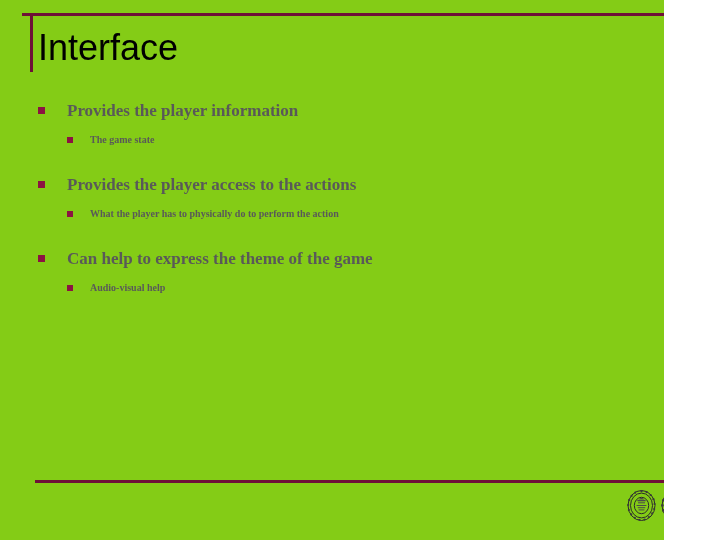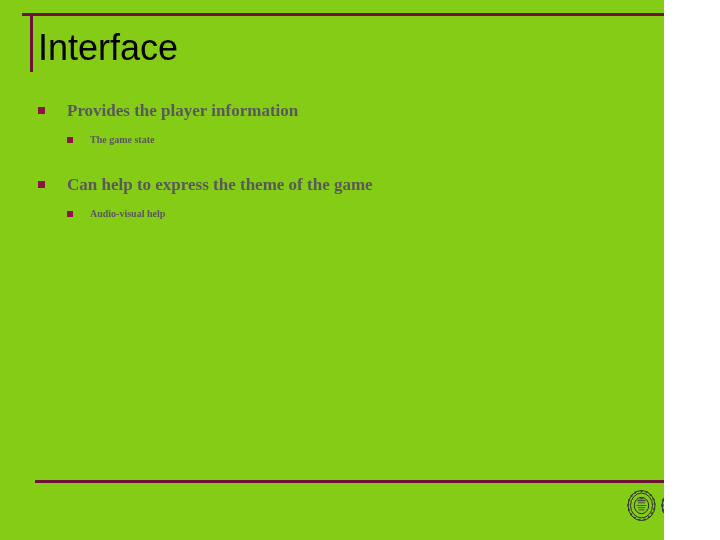--- a/index.html
+++ b/index.html
@@ -151,20 +151,30 @@
       <div class="bullet-row level-1">
         <span class="marker"></span>
         <span class="bullet-text">Provides the player information</span>
       </div>
       <div class="bullet-row level-2">
         <span class="marker"></span>
         <span class="bullet-text">The game state</span>
       </div>
     </div>
 
+    <div class="bullet-group">
+      <div class="bullet-row level-1">
+        <span class="marker"></span>
+        <span class="bullet-text">Provides the player access to the actions</span>
+      </div>
+      <div class="bullet-row level-2">
+        <span class="marker"></span>
+        <span class="bullet-text">What the player has to physically do to perform the action</span>
+      </div>
+    </div>
 
     <div class="bullet-group">
       <div class="bullet-row level-1">
         <span class="marker"></span>
         <span class="bullet-text">Can help to express the theme of the game</span>
       </div>
       <div class="bullet-row level-2">
         <span class="marker"></span>
         <span class="bullet-text">Audio-visual help</span>
       </div>

